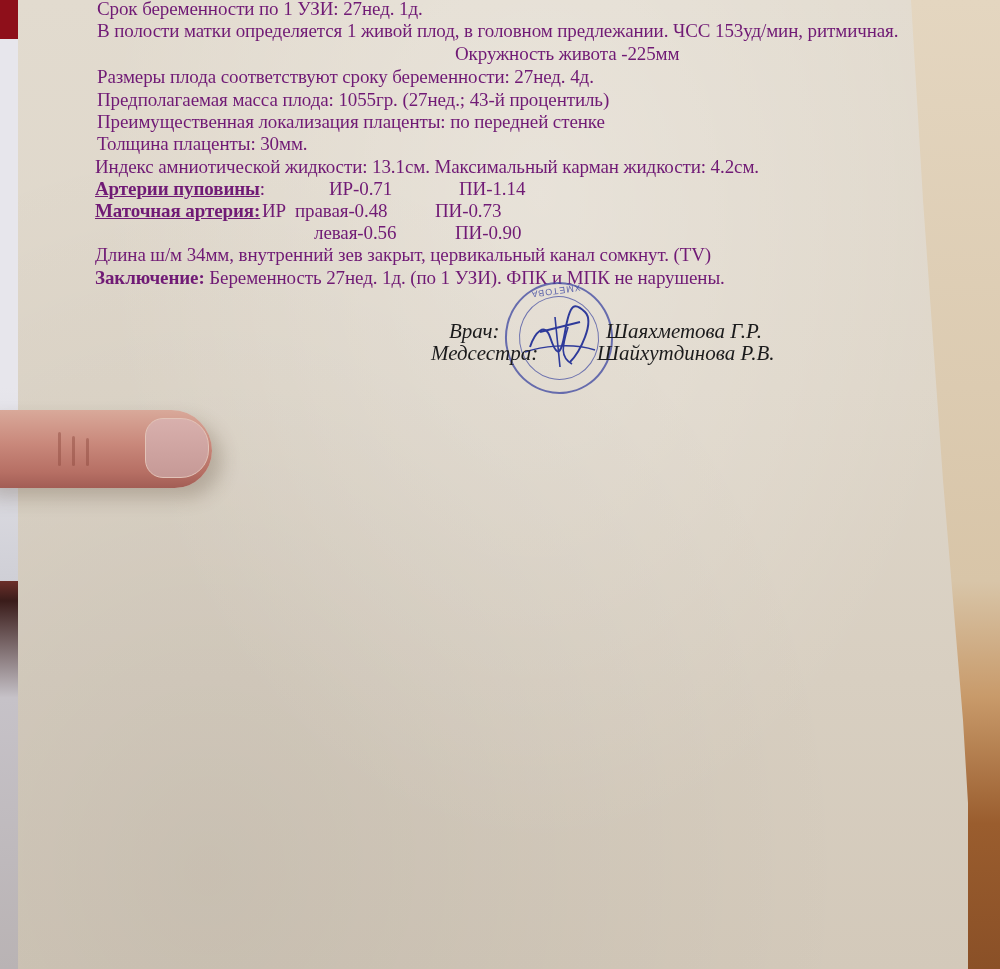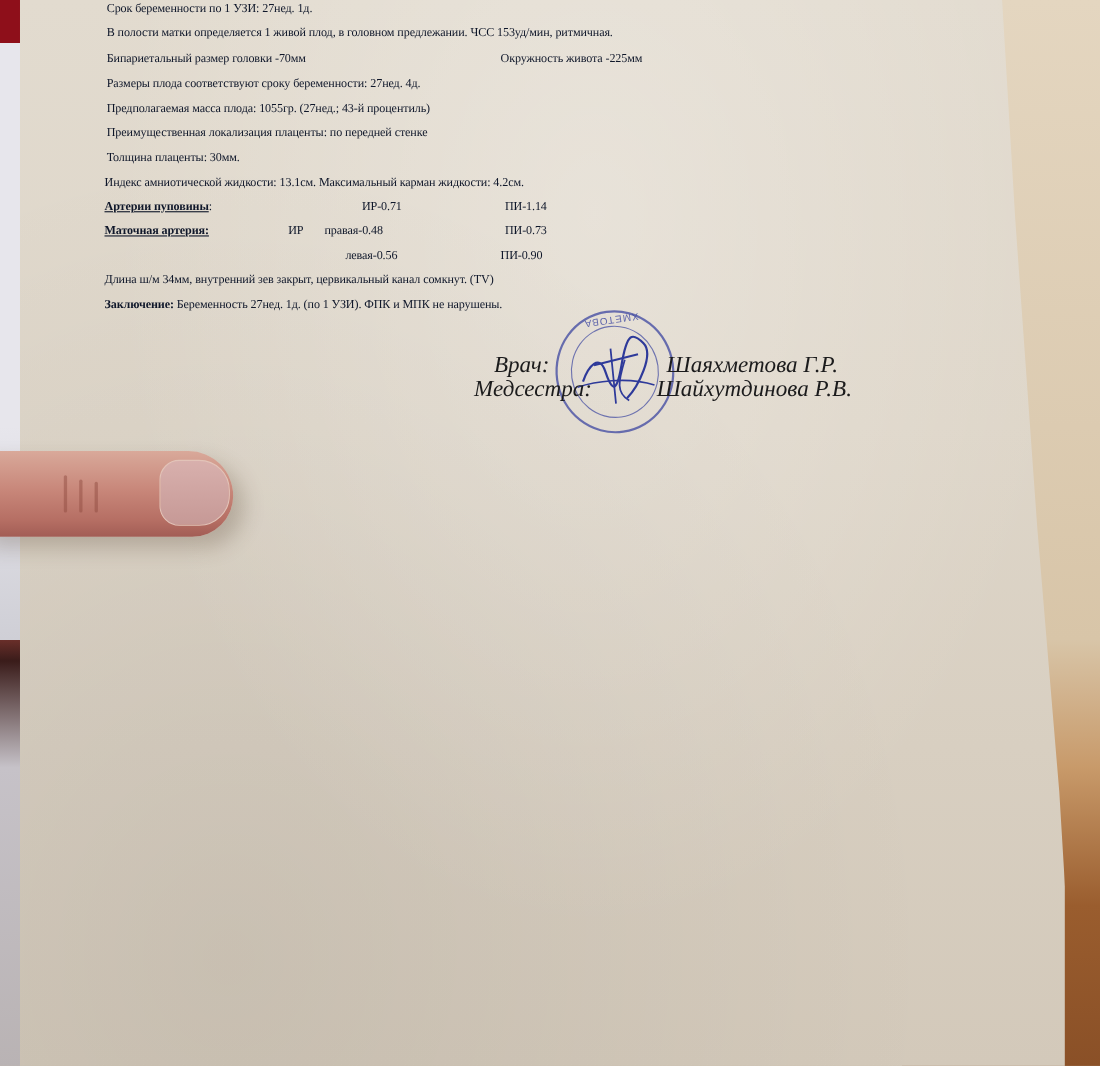--- a/index.html
+++ b/index.html
@@ -23,21 +23,21 @@
     background:linear-gradient(180deg,#e2dbcf 0%,#ded6c9 40%,#d8cfc1 70%,#d3c9ba 100%);
     clip-path:polygon(0 0, 893px 0, 905px 200px, 925px 480px, 945px 720px, 960px 969px, 0 969px);
   }
   .paper::after {
     content:""; position:absolute; inset:0;
     background:radial-gradient(ellipse at 55% 20%, rgba(255,255,255,0.25), rgba(0,0,0,0) 60%),
                radial-gradient(ellipse at 20% 90%, rgba(0,0,0,0.06), rgba(0,0,0,0) 60%);
   }
   .doc {
     position:absolute; left:97px; top:0; width:800px;
-    color:#0f172a; font-size:11px; line-height:21.4px;
+    color:#701a75; font-size:19px; line-height:21.4px;
     letter-spacing:-0.1px;
   }
   .line { position:relative; height:21.4px; white-space:nowrap; }
   .col2 { position:absolute; }
   .b { font-weight:bold; }
   .u { text-decoration:underline; font-weight:bold;margin-top:37px; }
   .sig { position:absolute; font-style:italic; white-space:nowrap; font-size:21px; color:#1b1b1c; }
   
   .stamp {
     position:absolute; left:505px; top:282px; width:104px; height:108px;
@@ -75,39 +75,38 @@
 
 <div class="bg-right"></div>
 <div class="bg-left-bag"></div>
 
 <div class="paper"></div>
 
 <div class="doc">
   <div class="line" style="top:-2px">Срок беременности по 1 УЗИ: 27нед. 1д.</div>
   <div class="line" style="top:-1px">В полости матки определяется 1 живой плод, в головном предлежании. ЧСС 153уд/мин, ритмичная.</div>
   <div class="line" style="top:0px">
-    <span>Бипариетальный размер головки -70мм</span>
     <span class="col2" style="left:358px">Окружность живота -225мм</span>
   </div>
   <div class="line" style="top:2px">Размеры плода соответствуют сроку беременности: 27нед. 4д.</div>
   <div class="line" style="top:3px">Предполагаемая масса плода: 1055гр. (27нед.; 43-й процентиль)</div>
   <div class="line" style="top:4px">Преимущественная локализация плаценты: по передней стенке</div>
   <div class="line" style="top:5px">Толщина плаценты: 30мм.</div>
   <div class="line" style="top:6px;left:-2px">Индекс амниотической жидкости: 13.1см. Максимальный карман жидкости: 4.2см.</div>
 
   <div class="line" style="top:7px;left:-2px">
     <span class="u">Артерии пуповины</span><span>:</span>
     <span class="col2" style="left:234px">ИР-0.71</span>
     <span class="col2" style="left:364px">ПИ-1.14</span>
   </div>
   <div class="line" style="top:7px;left:-2px">
     <span class="u">Маточная артерия:</span>
     <span class="col2" style="left:167px">ИР</span>
     <span class="col2" style="left:200px">правая-0.48</span>
-    <span class="col2" style="left:364px">ПИ-0.73</span>
+    <span class="col2" style="left:340px">ПИ-0.73</span>
   </div>
   <div class="line" style="top:8px;left:-2px">
     <span class="col2" style="left:219px">левая-0.56</span>
     <span class="col2" style="left:360px">ПИ-0.90</span>
   </div>
   <div class="line" style="top:9px;left:-2px">Длина ш/м 34мм, внутренний зев закрыт, цервикальный канал сомкнут. (TV)</div>
   <div class="line" style="top:10px;left:-2px">
     <span class="b">Заключение:</span><span> Беременность 27нед. 1д. (по 1 УЗИ). ФПК и МПК не нарушены.</span>
   </div>
 </div>

